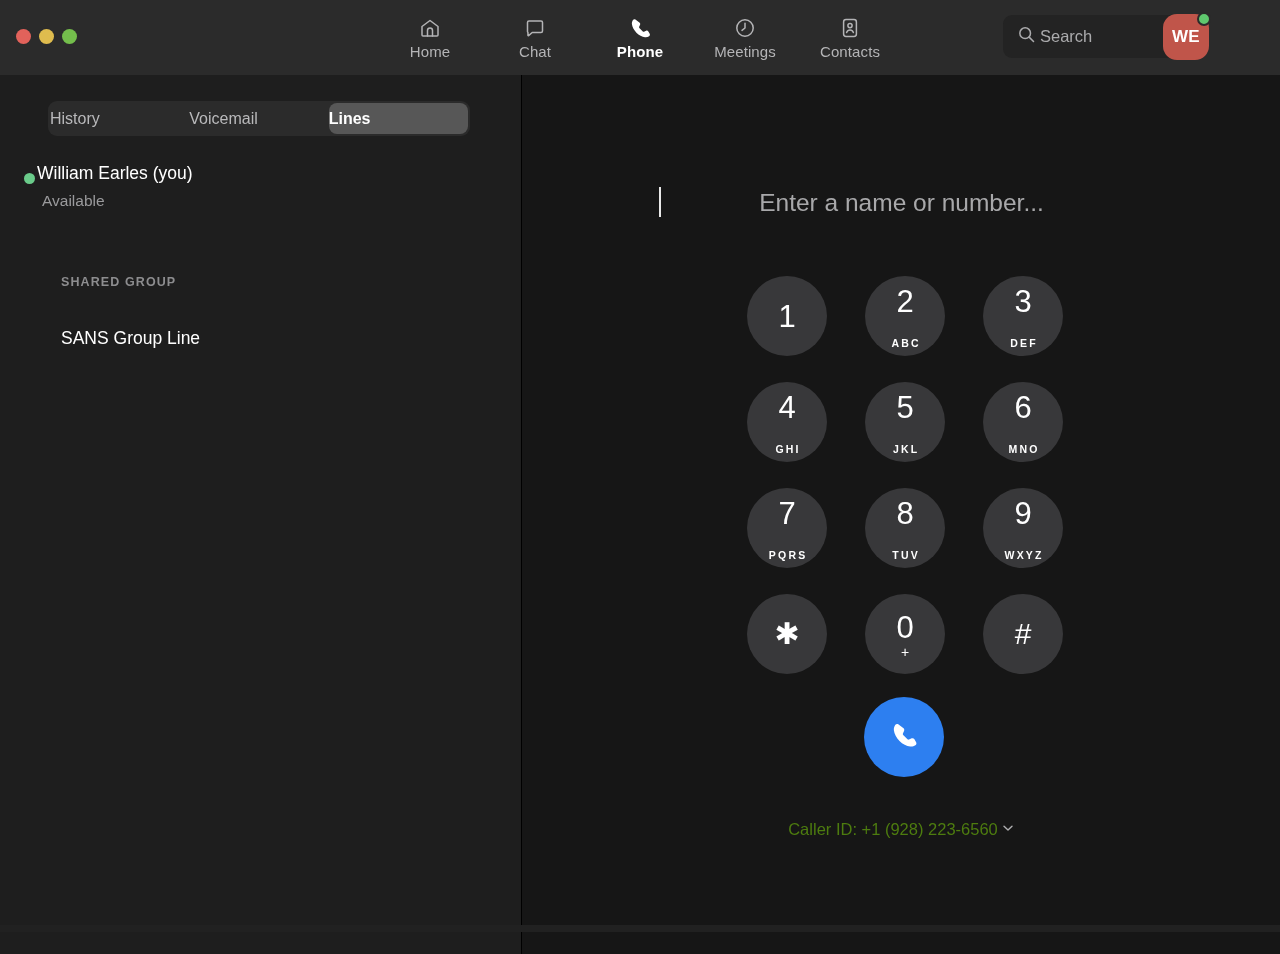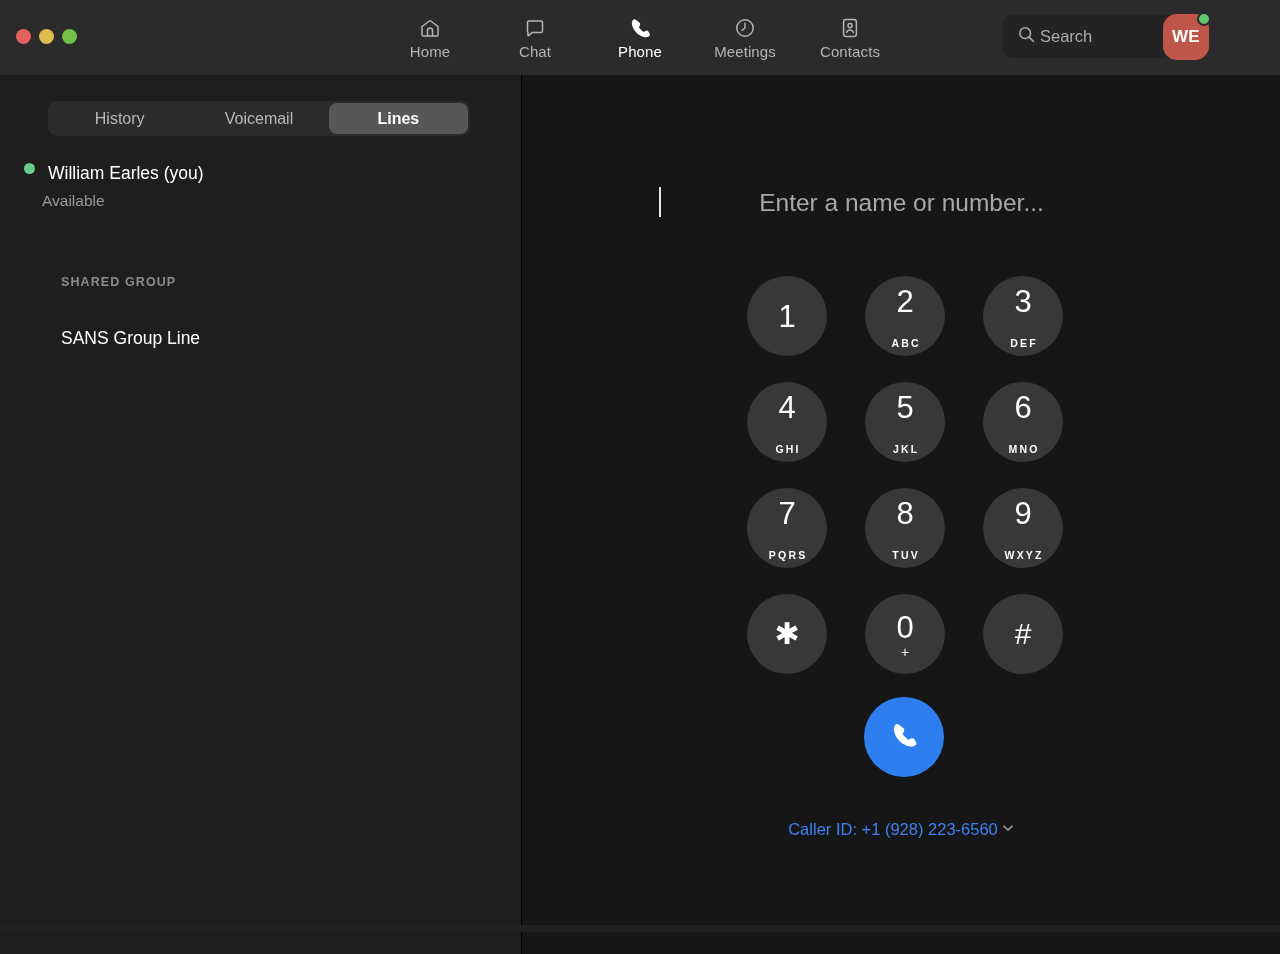--- a/index.html
+++ b/index.html
@@ -73,21 +73,21 @@
     display: flex; align-items: center; justify-content: center;
   }
   .nav-tab .nav-icon svg { display: block; }
   .nav-label {
     font-size: 15px;
     color: #B4B4B6;
     letter-spacing: 0.1px;
   }
   .nav-tab.active .nav-label {
     color: #FFFFFF;
-    font-weight: normal;
+    font-weight: bold;
   }
 
   
   .search-box {
     position: absolute;
     left: 1003px;
     top: 15px;
     width: 202px;
     height: 43px;
     background: #232323;
@@ -153,42 +153,42 @@
     display: flex;
     align-items: center;
     padding: 2px;
   }
   .seg-item {
     flex: 1;
     height: 31px;
     border-radius: 8px;
     display: flex;
     align-items: center;
-    justify-content: center;
+    justify-content: flex-start;
     font-size: 16px;
     color: #B9B9BB;
     cursor: default;
   }
   .seg-item.active {
     background: #575757;
     color: #FFFFFF;
     font-weight: bold;
   }
 
   .line-entry {
     position: absolute;
     left: 0;
     top: 88px;
     width: 522px;
     padding: 0 24px 0 24px;
   }
   .line-main {
     display: flex;
-    align-items: flex-start;
-    gap: 13px;
+    align-items: flex-end;
+    gap: 2px;
   }
   .presence-dot {
     width: 11px; height: 11px;
     border-radius: 50%;
     background: #6ACB8A;
     flex: none;
   }
   .line-name {
     font-size: 17.5px;
     color: #FFFFFF;
@@ -319,21 +319,21 @@
   .caller-id {
     position: absolute;
     top: 745px;
     left: 0;
     width: 757px;
     display: flex;
     align-items: center;
     justify-content: center;
     gap: 3px;
     font-size: 16.5px;
-    color: #3b82f6;
+    color: #4d7c0f;
     cursor: default;
   }
 
   .window-bottom {
     position: absolute;
     left: 0;
     bottom: 0;
     width: 1280px;
     height: 7px;
     background: #212121;

